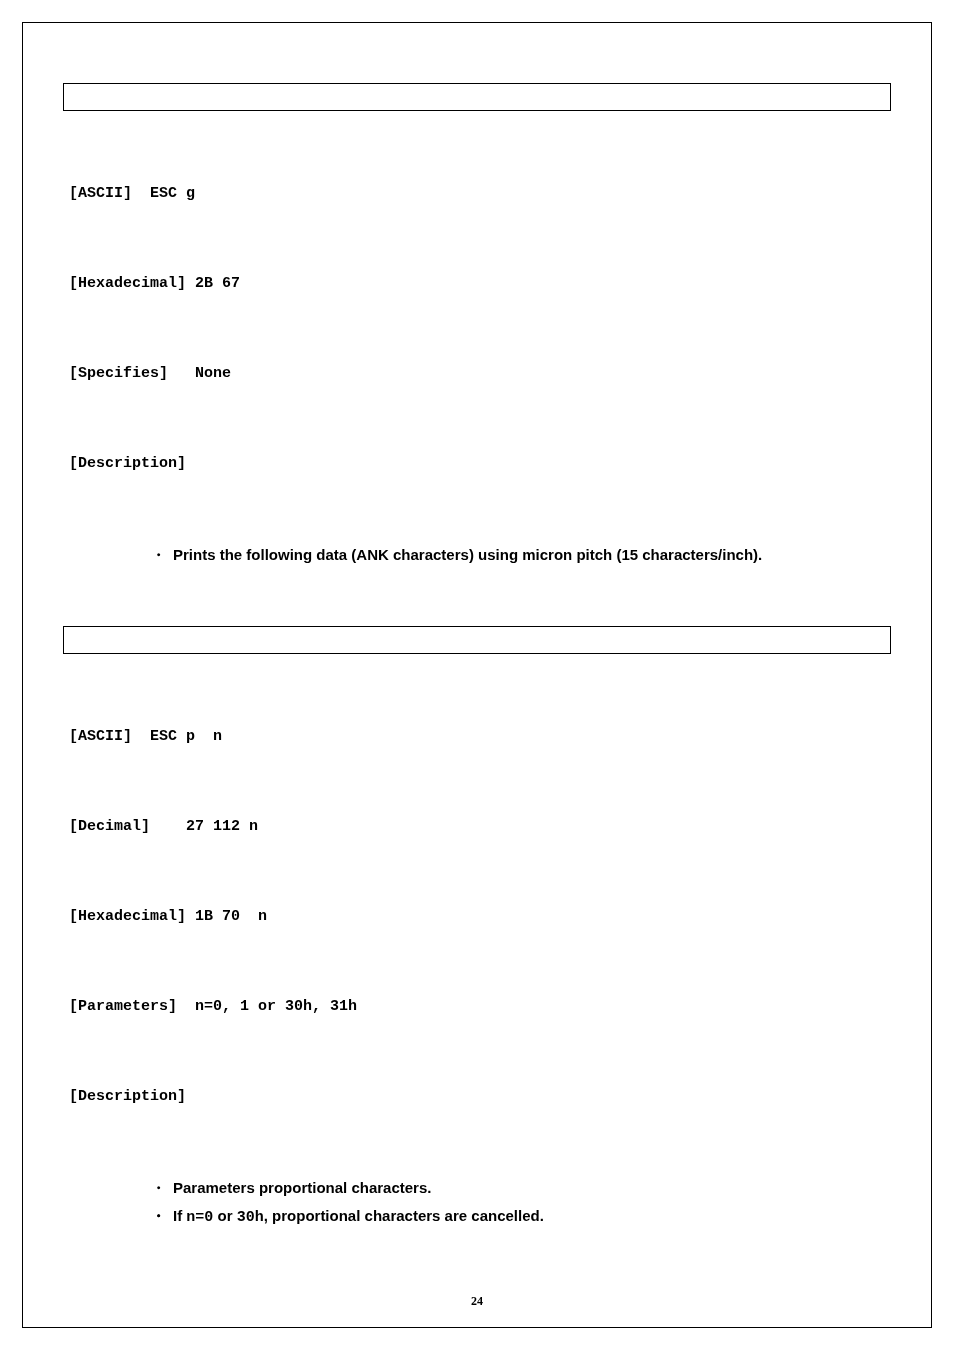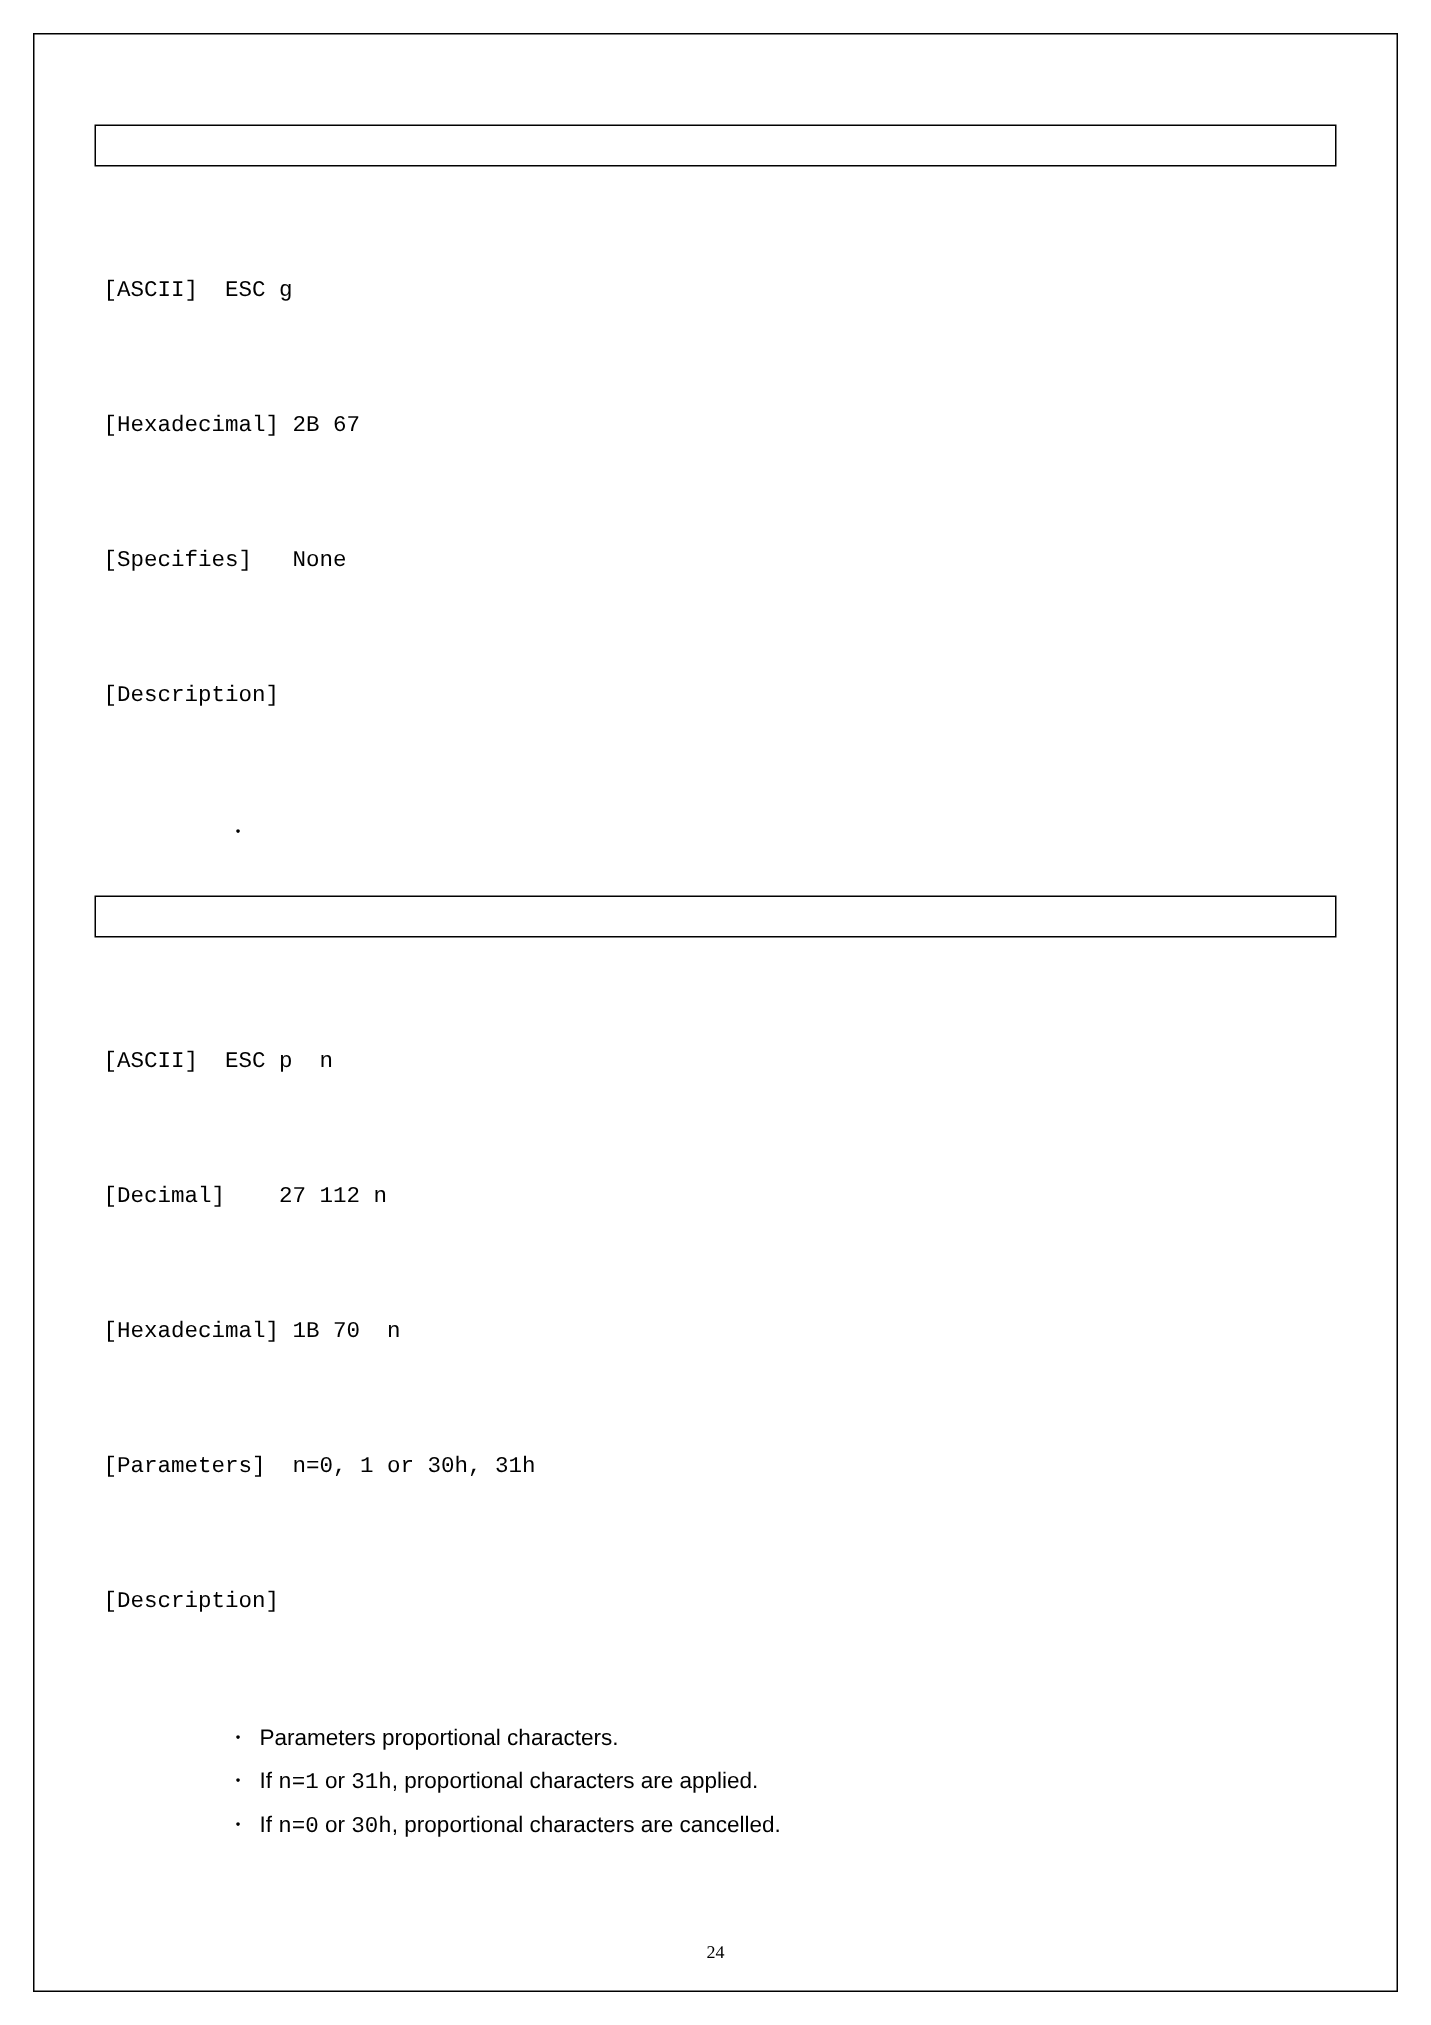--- a/index.html
+++ b/index.html
@@ -7,20 +7,21 @@
   body { font-family: Arial, "Helvetica Neue", sans-serif; font-size: 15px; color: #000; }
   .page-outer {
     width: 954px; height: 1350px;
     padding: 22px;
   }
   .page-frame {
     width: 100%; height: 100%;
     border: 1px solid #000;
     padding: 60px 40px 20px 40px;
     position: relative;
+    font-weight: bold;
   }
   .cmd-box {
     border: 1px solid #000;
     height: 28px;
     margin-bottom: 8px;
   }
   .mono {
     font-family: "Courier New", Courier, monospace;
     font-size: 15px;
     white-space: pre;
@@ -67,41 +68,41 @@
     <div class="cmd-box"></div>
     <div class="spec-block mono">
       <span class="spec-line">[ASCII]  ESC g</span>
       <span class="spec-line">[Hexadecimal] 2B 67</span>
       <span class="spec-line">[Specifies]   None</span>
       <span class="spec-line">[Description]</span>
     </div>
     <ul class="bullets">
       <li>
         <span class="dot">・</span>
+        <span>Prints the following data (ANK characters) using micron pitch (15 characters/inch).</span>
       </li>
     </ul>
 
     <div class="sect-gap"></div>
 
     <div class="cmd-box"></div>
     <div class="spec-block mono">
       <span class="spec-line">[ASCII]  ESC p  n</span>
       <span class="spec-line">[Decimal]    27 112 n</span>
       <span class="spec-line">[Hexadecimal] 1B 70  n</span>
       <span class="spec-line">[Parameters]  n=0, 1 or 30h, 31h</span>
       <span class="spec-line">[Description]</span>
     </div>
     <ul class="bullets">
       <li>
         <span class="dot">・</span>
         <span>Parameters proportional characters.</span>
       </li>
       <li>
         <span class="dot">・</span>
-        <span><span>If </span><span class="inline-mono">n=1</span><span> or </span><span class="inline-mono">31h</span><span>, proportional characters are applied.</span></span>
       </li>
       <li>
         <span class="dot">・</span>
         <span><span>If </span><span class="inline-mono">n=0</span><span> or </span><span class="inline-mono">30h</span><span>, proportional characters are cancelled.</span></span>
       </li>
     </ul>
 
     <div class="page-num">24</div>
   </div>
 </div>

